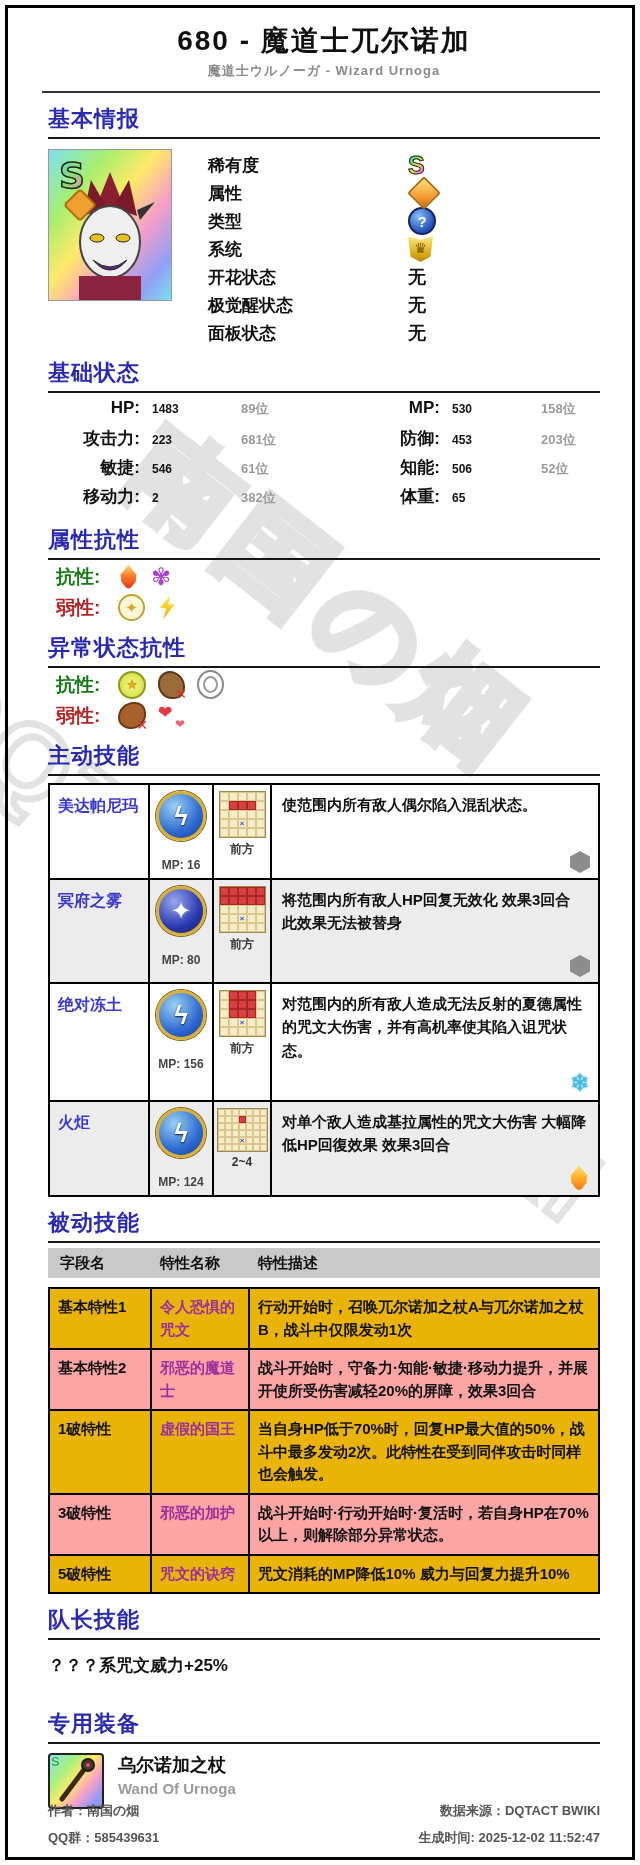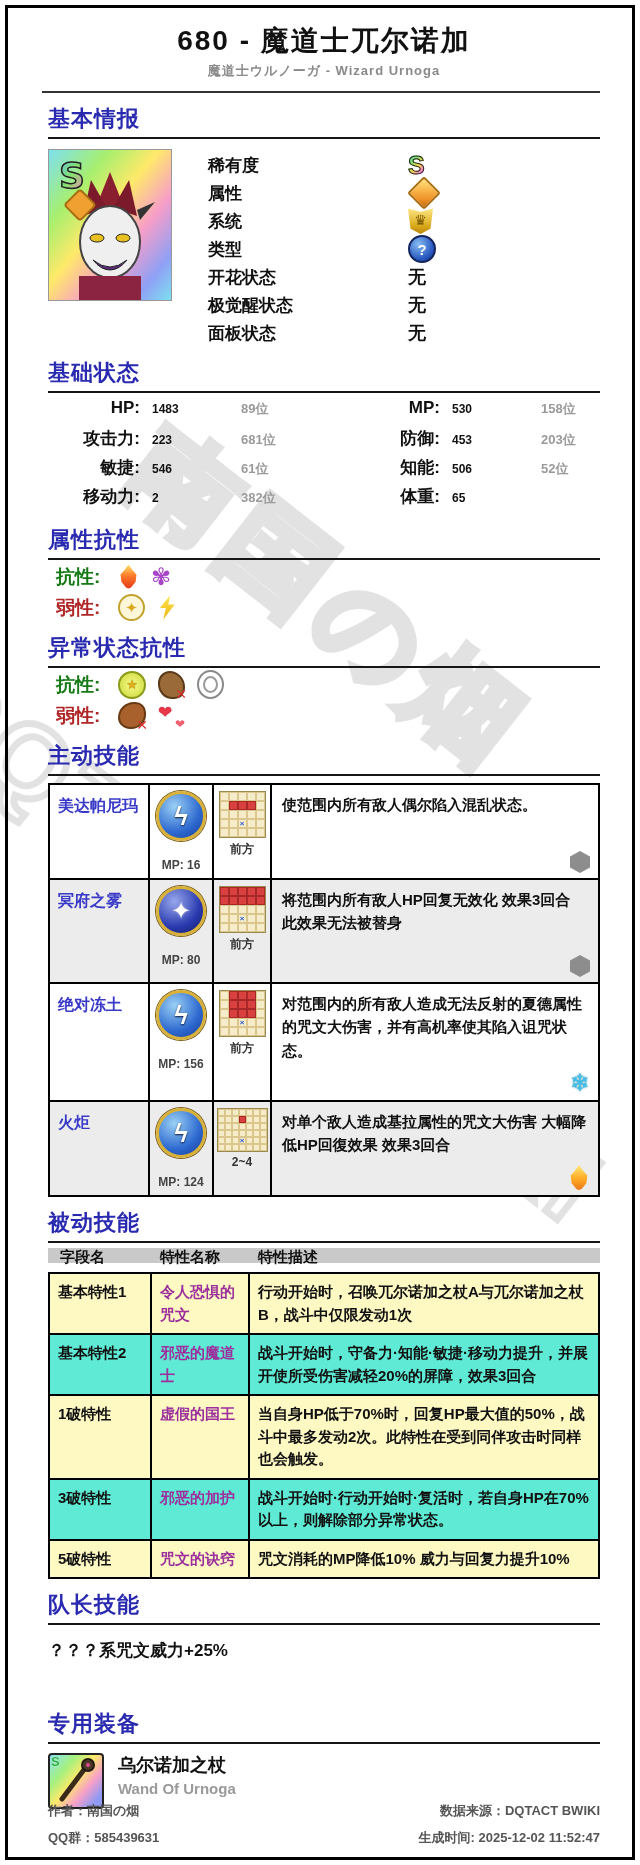--- a/index.html
+++ b/index.html
@@ -102,28 +102,28 @@
   .range-grid{display:grid;border:1px solid #9a8a50;background:#f7ecca;}
   .range-grid .cell{box-sizing:border-box;border:1px solid #d9c78e;background:#f7ecca;display:flex;align-items:center;justify-content:center;}
   .range-grid .cell.red{background:#d94040;border-color:#a82828;}
   .range-grid .cell.x{color:#2a5ad0;font-weight:800;font-size:8px;}
   .range-label{font-size:12px;font-weight:bold;color:#333;margin-top:3px;}
   .sk-desc{position:relative;font-size:15px;font-weight:700;line-height:1.55;padding:8px 10px 8px !important;}
   .sk-el{position:absolute;right:8px;bottom:5px;}
   .r1{height:82px;} .r2{height:104px;border-radius:16px;} .r3{height:118px;} .r4{height:74px;}
 
   
-  .passive-head{display:grid;grid-template-columns:100px 98px auto;background:#c9c9c9;height:15px;align-items:center;margin-top:5px;font-weight:bold;font-size:15px;}
+  .passive-head{display:grid;grid-template-columns:100px 98px auto;background:#c9c9c9;height:30px;align-items:center;margin-top:5px;font-weight:bold;font-size:15px;}
   .passive-head span{padding-left:12px;}
   table.passive{border-collapse:collapse;width:100%;margin-top:9px;border:2px solid #000;}
   table.passive td{border:2px solid #000;vertical-align:top;padding:7px 8px;font-size:15px;line-height:1.5;}
   .pv-field{width:84px;font-weight:bold;}
   .pv-name{width:80px;color:#9c2f9c;font-weight:bold;}
   .pv-desc{font-weight:600;}
-  tr.pv-odd{background:#fef9c3;} tr.pv-even{background:#5eead4;}
+  tr.pv-odd{background:#eab308;} tr.pv-even{background:#fca5a5;}
 
   .leader-text{font-size:17px;font-weight:bold;margin:14px 0 0;}
 
   
   .equip-sec{position:absolute;left:48px;right:40px;top:1698px;z-index:2;}
   .equip-row{display:flex;margin-top:9px;align-items:flex-start;}
   .equip-icon{width:52px;height:52px;border:2px solid #222;border-radius:4px;position:relative;flex:0 0 auto;
     background:linear-gradient(130deg,#8ae4f2,#a6f07e 28%,#ffe96a 48%,#f7a0c8 68%,#8f9af5 88%);}
   .equip-icon .sbadge{position:absolute;left:1px;top:-1px;font-size:13px;font-weight:800;color:#2fae44;text-shadow:0 0 1px #fff;}
   .equip-text{margin-left:14px;}
@@ -186,29 +186,29 @@
             <span class="gicon g-rarity-s-icon"></span>
           </span>
       </div>
       <div class="info-row">
         <span class="info-label">属性</span>
         <span class="info-value">
             <span class="gicon g-element-diamond-icon"></span>
           </span>
       </div>
       <div class="info-row">
+        <span class="info-label">类型</span>
+        <span class="info-value">
+            <span class="gicon g-type-spell-icon"></span>
+          </span>
+      </div>
+      <div class="info-row">
         <span class="info-label">系统</span>
         <span class="info-value">
             <span class="gicon g-system-crown-icon"></span>
-          </span>
-      </div>
-      <div class="info-row">
-        <span class="info-label">类型</span>
-        <span class="info-value">
-            <span class="gicon g-type-spell-icon"></span>
           </span>
       </div>
       <div class="info-row">
         <span class="info-label">开花状态</span>
         <span class="info-value">无</span>
       </div>
       <div class="info-row">
         <span class="info-label">极觉醒状态</span>
         <span class="info-value">无</span>
       </div>

